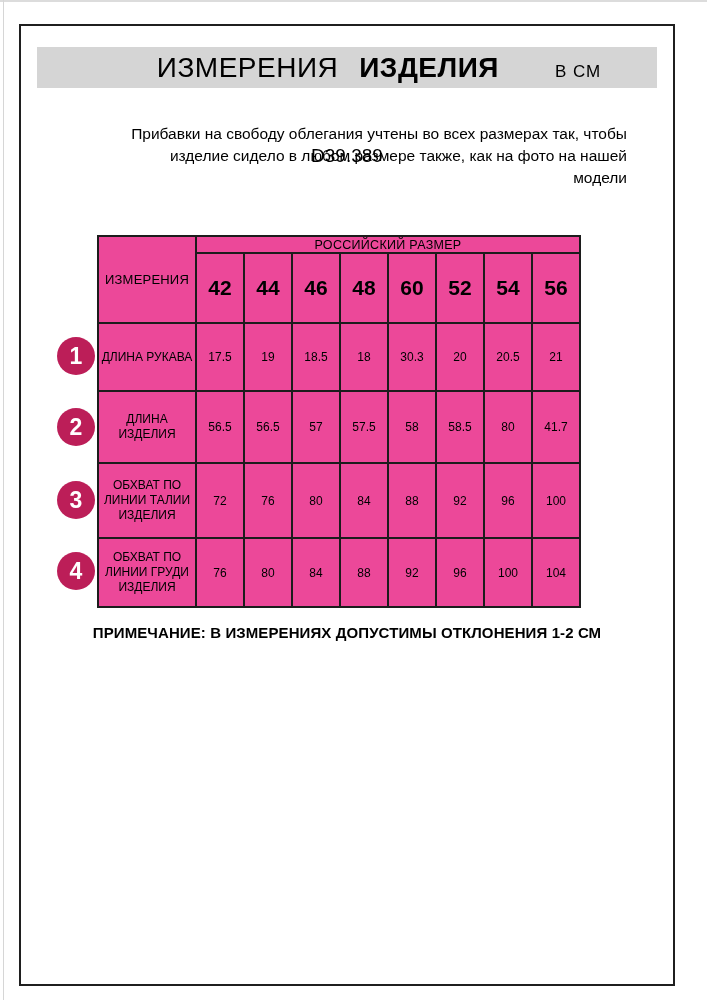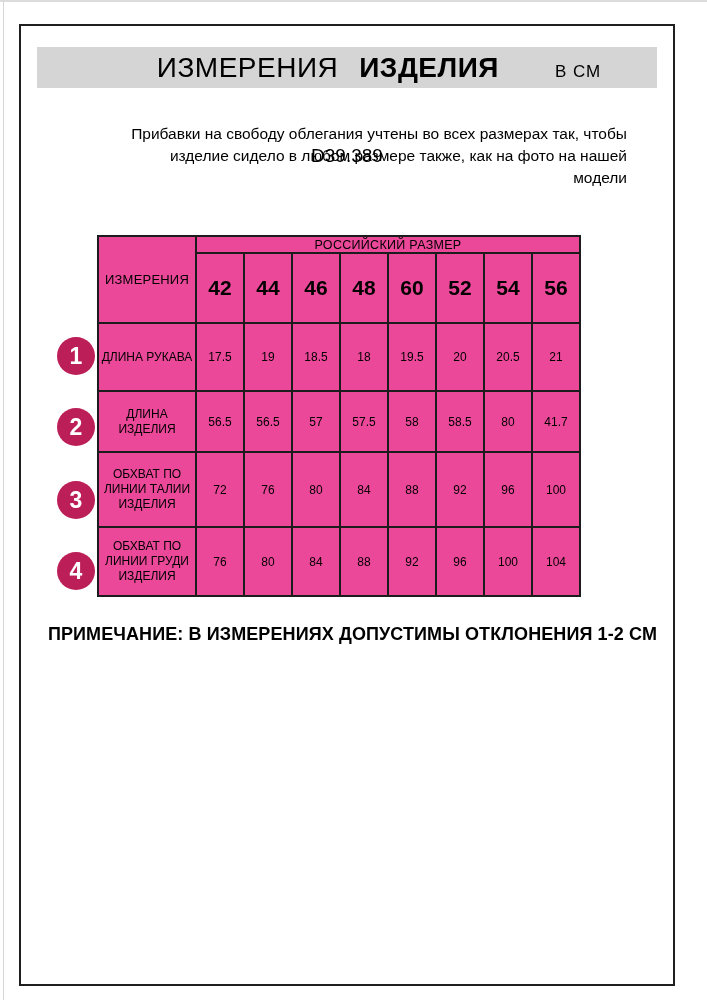--- a/index.html
+++ b/index.html
@@ -45,21 +45,21 @@
   .size-table th.size-head { height:68px; font-size:21px; font-weight:bold; }
   .size-table td.row-label { font-size:12px; line-height:15px; white-space:pre-line; }
   .size-table td.value { font-size:12px; }
   .num-circle {
     position:absolute; left:57px; width:38px; height:38px; border-radius:50%;
     display:flex; align-items:center; justify-content:center;
     color:#ffffff; font-size:23px; font-weight:bold;
   }
   .note {
     position:absolute; left:37px; top:624px; width:620px;
-    text-align:right; font-size:18px; font-weight:bold; letter-spacing:0.1px;
+    text-align:center; font-size:15px; font-weight:bold; letter-spacing:0.1px;
   }
 </style>
 </head>
 <body>
 
 <div class="page">
   <div class="scan-edge-top"></div>
   <div class="scan-edge-left"></div>
 
   <div class="border-box"></div>
@@ -106,26 +106,26 @@
           <th class="size-head">56</th>
         </tr>
     </thead>
     <tbody id="size-table-body">
         <tr style="height: 68px;">
           <td class="row-label">ДЛИНА РУКАВА</td>
           <td class="value">17.5</td>
           <td class="value">19</td>
           <td class="value">18.5</td>
           <td class="value">18</td>
-          <td class="value">19.5</td>
+          <td class="value">30.3</td>
           <td class="value">20</td>
           <td class="value">20.5</td>
           <td class="value">21</td>
         </tr>
-        <tr style="height: 61px;">
+        <tr style="height: 72px;">
           <td class="row-label">ДЛИНА
 ИЗДЕЛИЯ</td>
           <td class="value">56.5</td>
           <td class="value">56.5</td>
           <td class="value">57</td>
           <td class="value">57.5</td>
           <td class="value">58</td>
           <td class="value">58.5</td>
           <td class="value">80</td>
           <td class="value">41.7</td>

